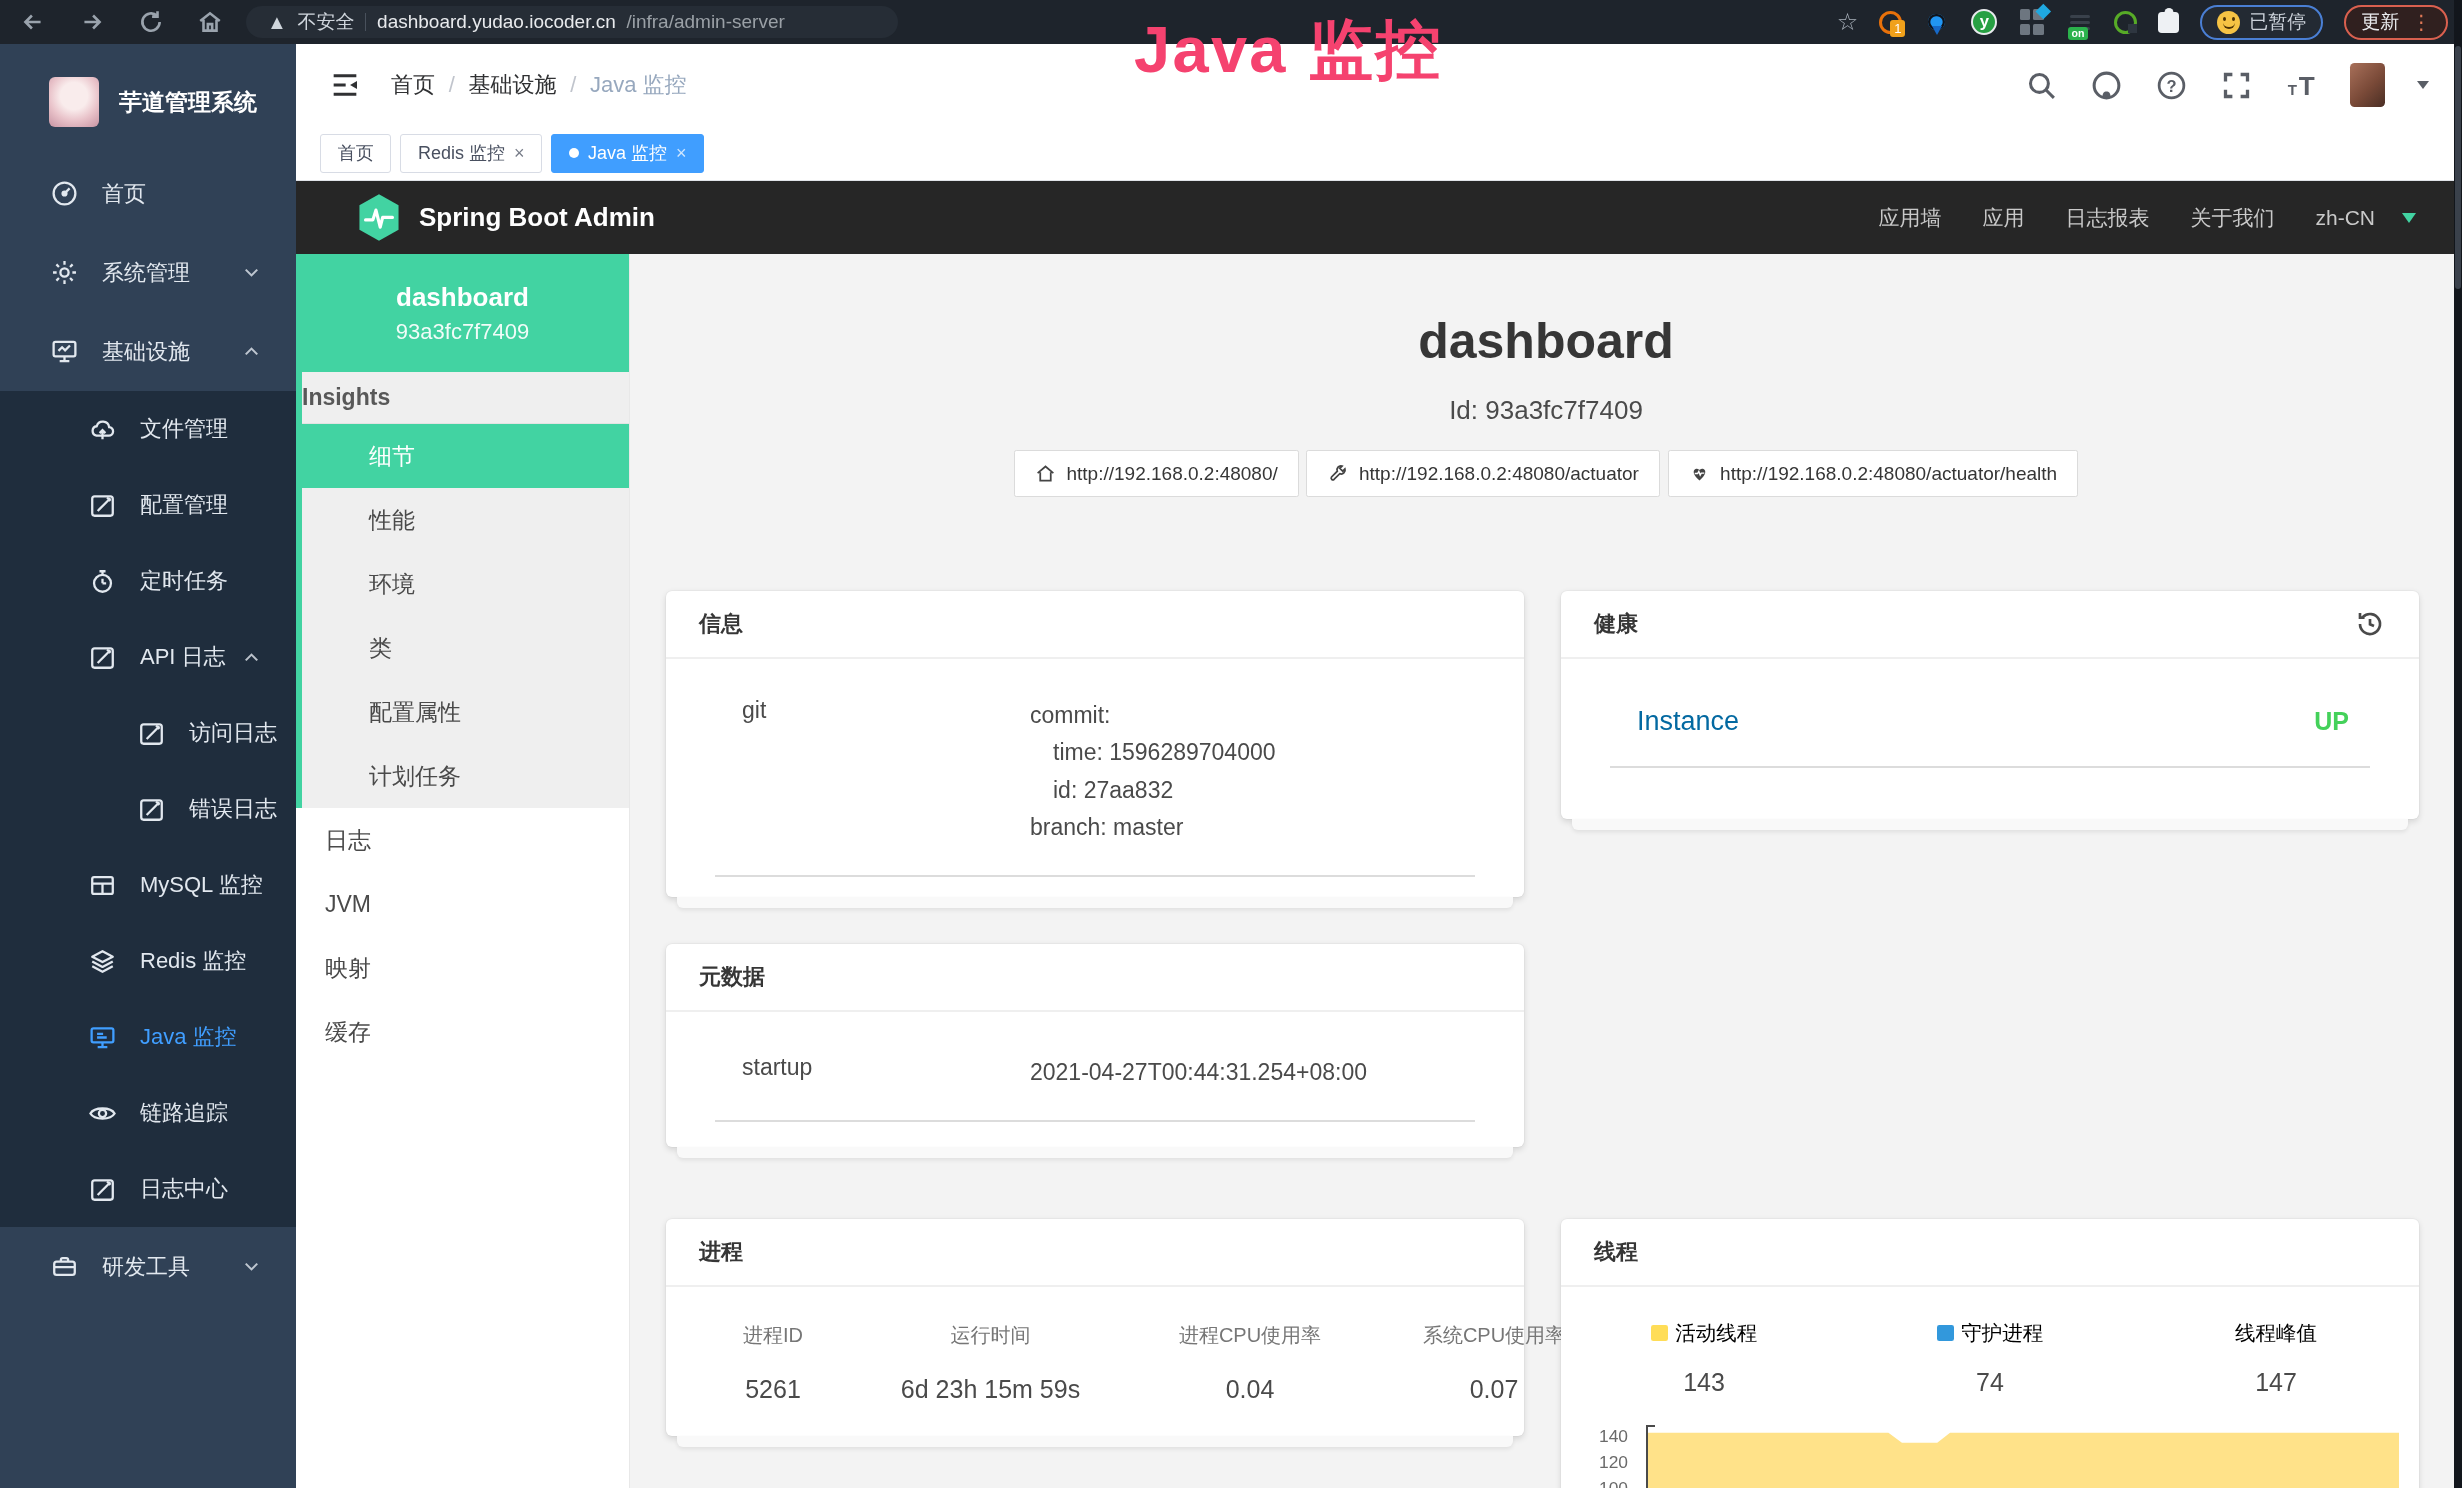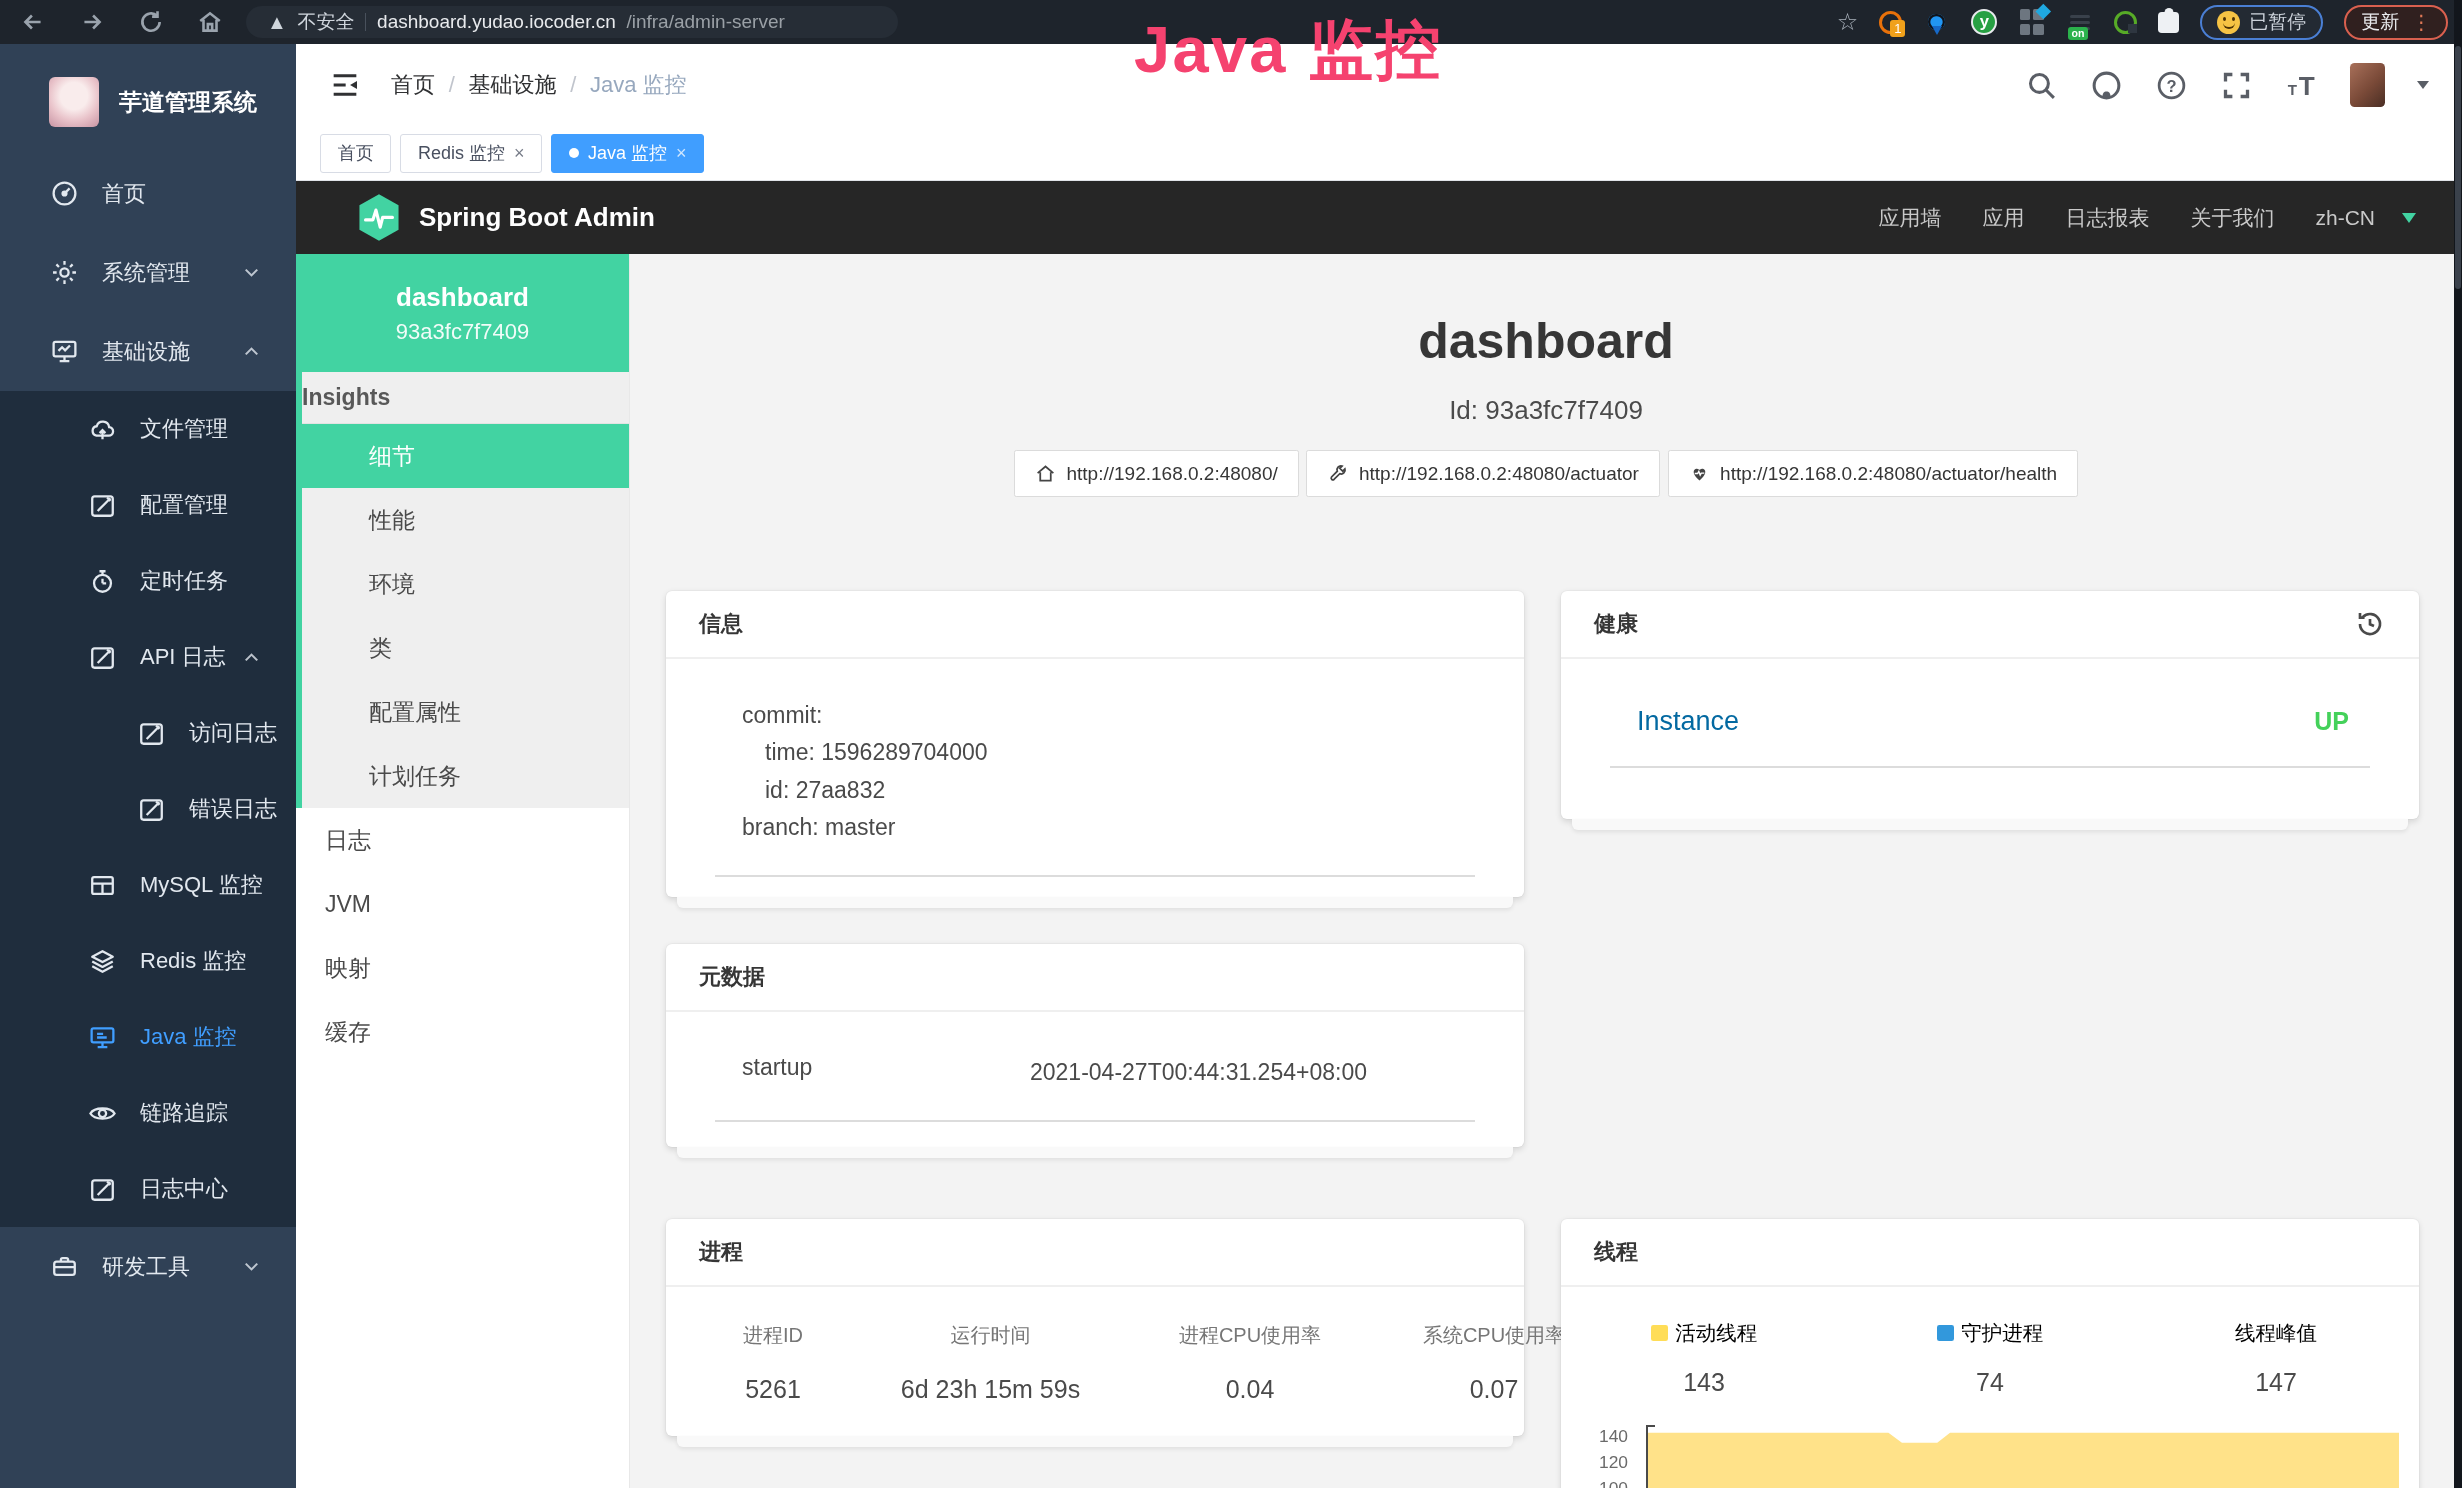--- a/index.html
+++ b/index.html
@@ -498,20 +498,21 @@
                       <path d="M12 20C4.8 14 3.8 9 7.4 6.9c2.6-1.4 4.6 1 4.6 1s2-2.4 4.6-1C20.2 9 19.2 14 12 20Z" fill="#444"></path>
                       <polyline points="6.5,12 9.8,12 11.2,9.6 12.8,13.8 14,11.6 17.5,11.6" stroke="#fff" stroke-width="1.6" fill="none"></polyline>
                     </svg></span>
                   <span class="ltx">http://192.168.0.2:48080/actuator/health</span>
                 </span>
               </div>
 
             <div class="card" style="left:36px; top:337px; width:858px; height:306px;">
               <div class="card-h">信息</div>
               <div class="kv">
+                <span class="k">git</span>
                 <span class="v">
                   <div>commit:</div>
                   <div class="ind">time: 1596289704000</div>
                   <div class="ind">id: 27aa832</div>
                   <div>branch: master</div>
                 </span>
               </div>
               <div class="rule"></div>
             </div>
 

